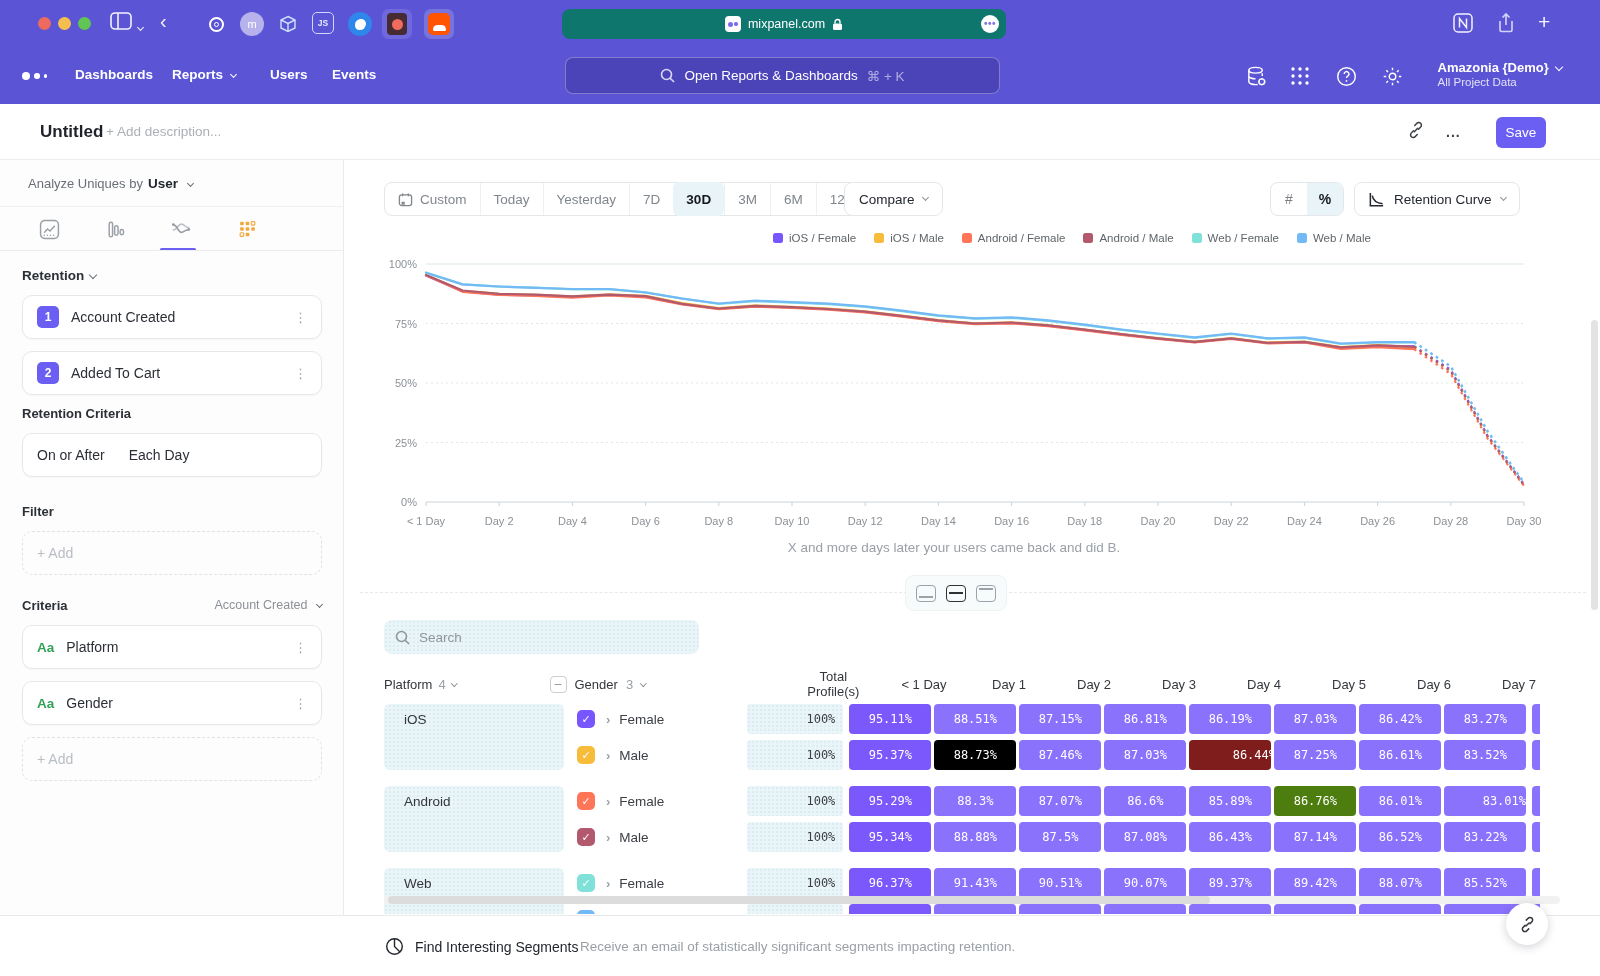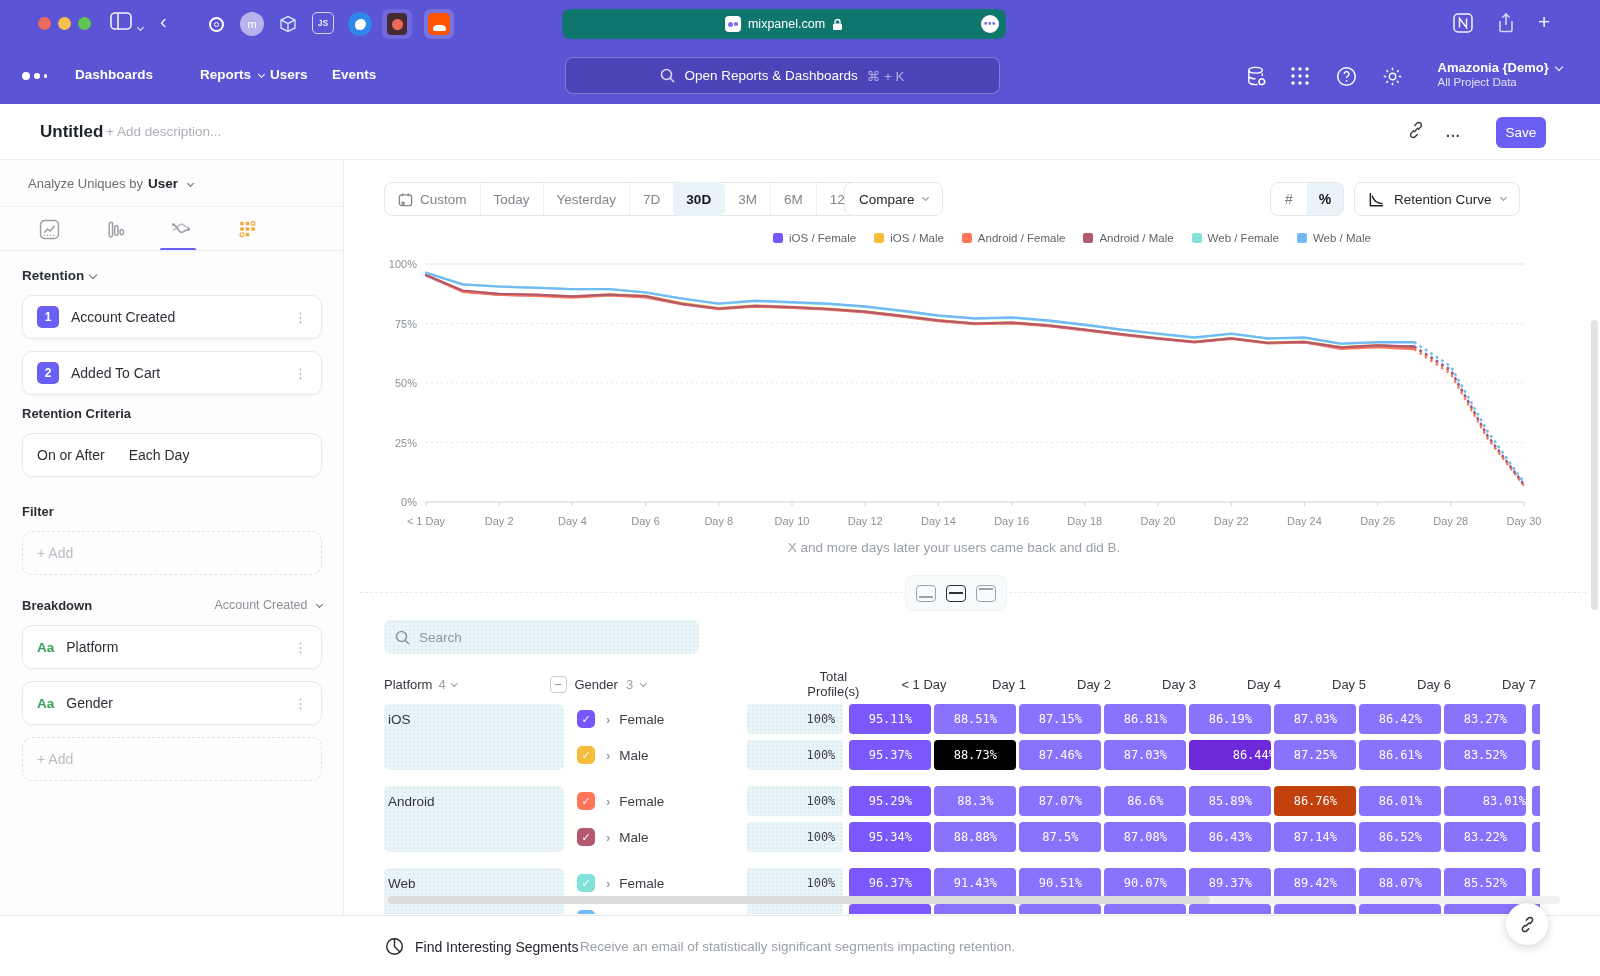--- a/index.html
+++ b/index.html
@@ -111,21 +111,21 @@
   .th-plat{width:180px;display:flex;align-items:center;gap:6px;}
   .th-gen{width:200px;display:flex;align-items:center;gap:8px;padding-left:13px;}
   .cnt{color:#9aa0a6;}
   .th-total{width:96px;text-align:center;font-weight:400;}
   .th-day{width:82px;margin-left:3px;text-align:center;}
   .minusbox{width:17px;height:17px;border:1.5px solid #c9ced3;border-radius:4px;background:#fff;
     display:flex;align-items:center;justify-content:center;color:#8b9097;font-size:12px;line-height:1;}
   #tbody{position:absolute;left:40px;top:92px;width:1176px;}
   .tgroup{display:flex;margin-bottom:16px;}
   .plat-cell{width:180px;border-radius:6px;background:#e9f5f8;background-image:radial-gradient(#dcedf2 1px,transparent 1px);
-    background-size:4px 4px;padding:8px 4px;font-size:13.5px;color:#33373d;}
+    background-size:4px 4px;padding:8px 20px;font-size:13.5px;color:#33373d;}
   .rows{flex:1;}
   .trow{display:flex;align-items:center;height:30px;margin-bottom:6px;}
   .trow:last-child{margin-bottom:0;}
   .cb{width:18px;height:18px;border-radius:5px;margin-left:13px;color:#fff;font-size:11px;
     display:flex;align-items:center;justify-content:center;}
   .rchev{margin-left:11px;color:#9ba1a8;font-size:13px;font-weight:700;}
   .glabel{margin-left:9px;width:118px;font-size:13.5px;color:#3c4046;}
   .total-cell{width:96px;margin-left:10px;height:30px;border-radius:4px;background:#e9f5f8;
     background-image:radial-gradient(#dcedf2 1px,transparent 1px);background-size:4px 4px;
     display:flex;align-items:center;justify-content:flex-end;padding-right:8px;
@@ -213,21 +213,21 @@
     <span class="chrome-ic" style="left:1538px;top:10px;font-size:21px;font-weight:300;">+</span>
   </div>
 
   <div id="appnav">
     <span id="logo">
       <i style="width:8px;height:8px;"></i>
         <i style="width:5.5px;height:5.5px;"></i>
         <i style="width:3.5px;height:3.5px;"></i>
     </span>
     <span class="navitem" style="left:75px;">Dashboards</span>
-    <span class="navitem" style="left:172px;margin-left:28px;"><span>Reports</span> <span class="chv" style="width:5px;height:5px;margin-left:4px;margin-top:-2px;"></span></span>
+    <span class="navitem" style="left:172px;"><span>Reports</span> <span class="chv" style="width:5px;height:5px;margin-left:4px;margin-top:-2px;"></span></span>
     <span class="navitem" style="left:270px;">Users</span>
     <span class="navitem" style="left:332px;">Events</span>
 
     <div id="gsearch">
       <svg width="15" height="15" viewBox="0 0 15 15" fill="none" stroke="rgba(255,255,255,.8)" stroke-width="1.6">
           <circle cx="6.5" cy="6.5" r="5"></circle>
           <line x1="10.2" y1="10.2" x2="14" y2="14"></line>
         </svg>
       <span>Open Reports &amp; Dashboards</span>
       <span class="sc">⌘ + K</span>
@@ -359,21 +359,21 @@
 
     <div class="sb-sec" style="top:344px;">
       <div class="sec-label" style="font-size:13px;">Filter</div>
       <div class="addcard">
           <span>+ Add</span>
         </div>
     </div>
 
     <div class="sb-sec" style="top:438px;">
       <div class="sec-label" style="font-size:13px;">
-        <span>Breakdown</span>
+        <span>Criteria</span>
         <span id="bd-scope"><span>Account Created</span> <span class="chv" style="width:5px;height:5px;color:#8b9097;margin-top:-2px;"></span></span>
       </div>
       <div class="card">
         <span class="aa">Aa</span>
         <span class="lb">Platform</span>
         <span class="kebab">⋮</span>
       </div>
       <div class="card">
         <span class="aa">Aa</span>
         <span class="lb">Gender</span>
@@ -591,21 +591,21 @@
               <div class="trow">
                 <span class="cb" style="background: rgb(248, 188, 59);">✓</span>
                 <span class="rchev">›</span>
                 <span class="glabel">Male</span>
                 <span class="total-cell">100%</span>
                 <span class="vals">
                   <span class="vcell" style="background: rgb(122, 88, 251);">95.37%</span>
                   <span class="vcell" style="background: #000000;">88.73%</span>
                   <span class="vcell" style="background: rgb(139, 114, 253);">87.46%</span>
                   <span class="vcell" style="background: rgb(139, 114, 253);">87.03%</span>
-                  <span class="vcell" style="background: #6d28d9; padding-left: 48px;">86.44%</span>
+                  <span class="vcell" style="background: #7f1d1d; padding-left: 48px;">86.44%</span>
                   <span class="vcell" style="background: rgb(139, 114, 253);">87.25%</span>
                   <span class="vcell" style="background: rgb(139, 114, 253);">86.61%</span>
                   <span class="vcell" style="background: rgb(139, 114, 253);">83.52%</span>
                   <span class="sliver"></span>
                 </span>
               </div>
             </div>
           </div>
           <div class="tgroup">
             <div class="plat-cell">Android</div>
@@ -614,21 +614,21 @@
                 <span class="cb" style="background: rgb(255, 117, 87);">✓</span>
                 <span class="rchev">›</span>
                 <span class="glabel">Female</span>
                 <span class="total-cell">100%</span>
                 <span class="vals">
                   <span class="vcell" style="background: rgb(122, 88, 251);">95.29%</span>
                   <span class="vcell" style="background: rgb(139, 114, 253);">88.3%</span>
                   <span class="vcell" style="background: rgb(139, 114, 253);">87.07%</span>
                   <span class="vcell" style="background: rgb(139, 114, 253);">86.6%</span>
                   <span class="vcell" style="background: rgb(139, 114, 253);">85.89%</span>
-                  <span class="vcell" style="background: #c2410c;">86.76%</span>
+                  <span class="vcell" style="background: #4d7c0f;">86.76%</span>
                   <span class="vcell" style="background: rgb(139, 114, 253);">86.01%</span>
                   <span class="vcell" style="background: rgb(139, 114, 253); padding-left: 38px;">83.01%</span>
                   <span class="sliver"></span>
                 </span>
               </div>
               <div class="trow">
                 <span class="cb" style="background: rgb(178, 89, 110);">✓</span>
                 <span class="rchev">›</span>
                 <span class="glabel">Male</span>
                 <span class="total-cell">100%</span>

